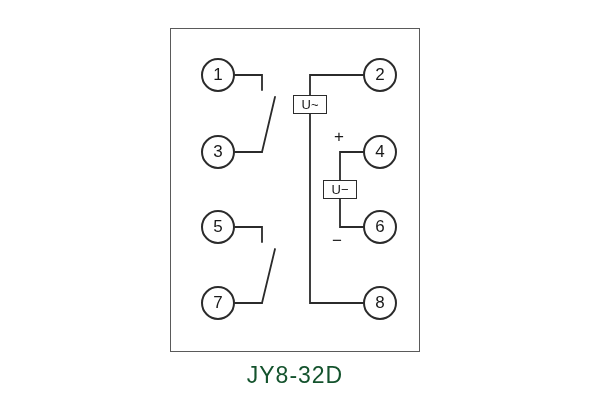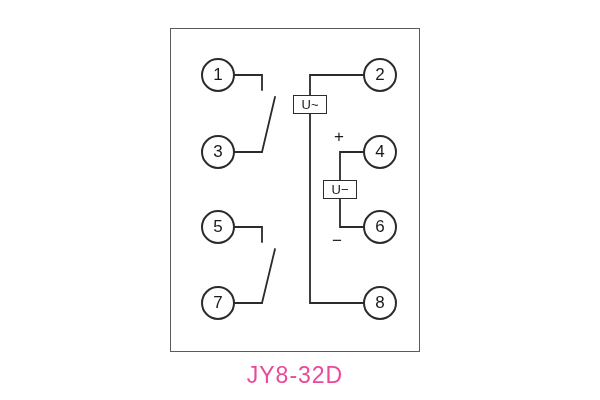--- a/index.html
+++ b/index.html
@@ -69,21 +69,21 @@
     color: #1a1a1a;
   }
   .caption {
     position: absolute;
     left: 170px;
     top: 362px;
     width: 250px;
     text-align: center;
     font-size: 23px;
     letter-spacing: 1px;
-    color: #ec4899;
+    color: #14532d;
   }
 </style>
 </head>
 <body>
 
 <div class="stage">
 
   <div class="frame"></div>
 
   <svg class="wires" width="600" height="400" viewBox="0 0 600 400" fill="none" stroke="#2b2b2b" stroke-width="1.8" stroke-linecap="round">

